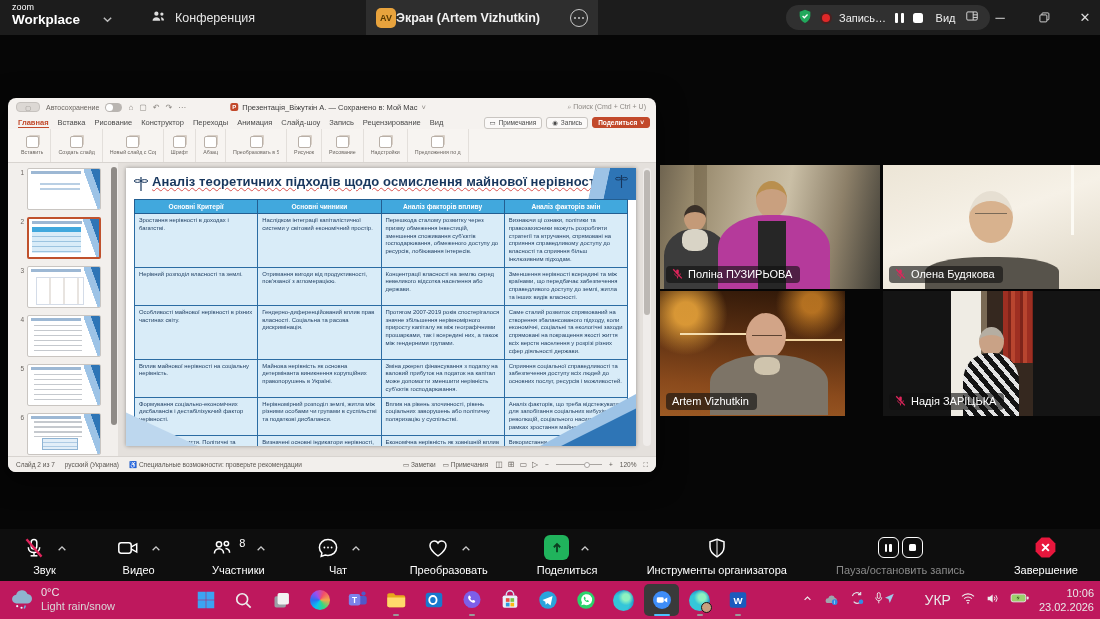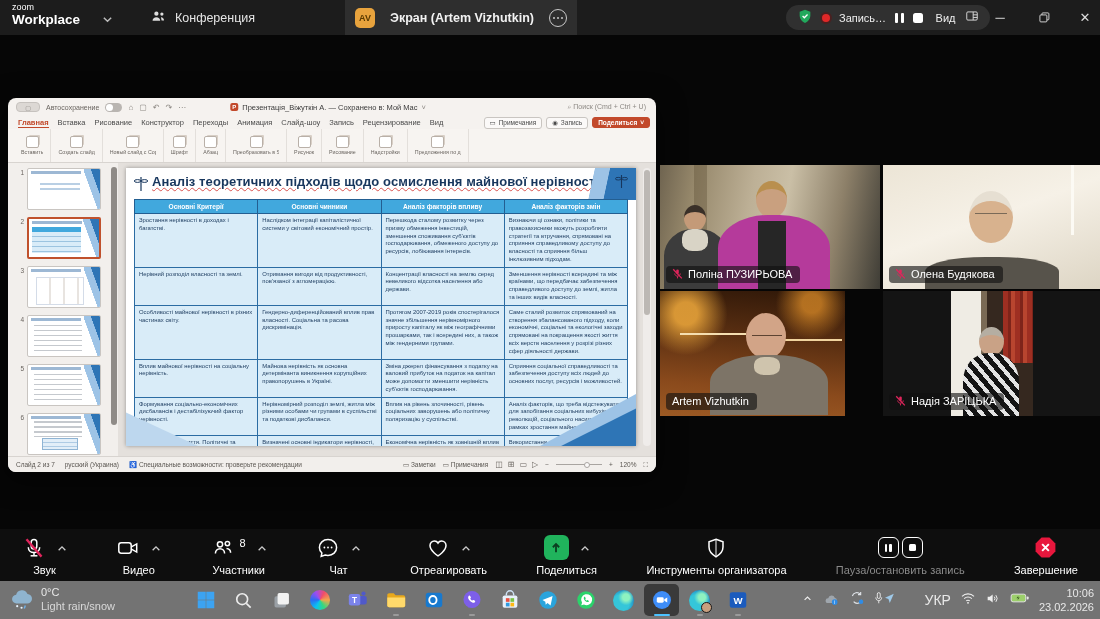--- a/index.html
+++ b/index.html
@@ -8,22 +8,22 @@
             font-family:"Liberation Sans", sans-serif; }
 
   
   .topbar { position:absolute; top:0; left:0; width:1100px; height:35px; background:#1c1c1c; }
   .zlogo { position:absolute; left:12px; top:3px; color:#fff; line-height:1; cursor:default; }
   .zlogo .l1 { font-size:9px; display:block; }
   .zlogo .l2 { font-size:13.5px; font-weight:bold; display:block; margin-top:1px; }
   .zlogo-chev { position:absolute; left:102px; top:11px; }
   .tab-conf { position:absolute; left:150px; top:0; height:35px; display:flex; align-items:center; gap:8px;
               color:#e5e5e5; font-size:12.5px; }
-  .tab-screen { position:absolute; left:345px; top:0; width:232px; height:35px; background:#2e2e2e;
-                display:flex; align-items:center; gap:0; padding:0 10px;text-align:center; }
+  .tab-screen { position:absolute; left:366px; top:0; width:232px; height:35px; background:#2e2e2e;
+                display:flex; align-items:center; gap:0; padding:0 10px; }
   .av-badge { width:20px; height:20px; border-radius:5px; background:#e8a33d; color:#5a3a00;
               font-size:9px; font-weight:bold; display:flex; align-items:center; justify-content:center; }
   .tab-screen .lbl { color:#f2f2f2; font-size:12.5px; flex:1; white-space:nowrap; overflow:hidden;font-weight:bold; }
   .ellipsis-btn { width:18px; height:18px; border:1.5px solid #c9c9c9; border-radius:50%;
                   display:flex; align-items:center; justify-content:center; }
   .ellipsis-btn i { display:flex; gap:2px; }
   .ellipsis-btn i b { width:2px; height:2px; border-radius:50%; background:#c9c9c9; }
   .rec-pill { position:absolute; left:786px; top:5px; height:25px; background:#303030; border-radius:13px;
               display:flex; align-items:center; gap:9px; padding:0 11px; }
   .rec-dot { width:8px; height:8px; border-radius:50%; background:#e02828; box-shadow:0 0 0 2px #4a2020; }
@@ -174,21 +174,21 @@
   .tb-badge { color:#fff; font-size:11px; margin-left:-6px; align-self:flex-start; padding-top:2px; }
   .rc-wrap { display:flex; gap:3px; }
   .rc-btn { width:21px; height:21px; border:1.8px solid #fff; border-radius:6px; display:flex; align-items:center;
             justify-content:center; gap:2px; }
   .rc-btn b.bar { width:2.5px; height:8px; background:#fff; border-radius:1px; }
   .rc-btn b.sq { width:7px; height:7px; background:#fff; border-radius:1.5px; }
   .share-box { width:25px; height:25px; background:#20b35c; border-radius:6px; display:flex; align-items:center;
                justify-content:center; }
 
   
-  .taskbar { position:absolute; top:581px; left:0; width:1100px; height:38px; background:#737373; }
+  .taskbar { position:absolute; top:581px; left:0; width:1100px; height:38px; background:#be185d; }
   .weather { position:absolute; left:8px; top:4px; display:flex; align-items:center; gap:7px; color:#e8e8e8; }
   .weather .wt { line-height:1.25; }
   .weather .wt .t { font-size:11px; display:block; }
   .weather .wt .d { font-size:11px; display:block; color:#d9d9d9; }
   .tk-apps { position:absolute; left:188px; top:3px; display:flex; gap:3px; }
   .tk-app { position:relative; width:35px; height:32px; border-radius:5px; display:flex; align-items:center;
             justify-content:center; }
   .tk-app.active { background:#3a3a3a; }
   .tk-ic { width:24px; height:24px; display:flex; align-items:center; justify-content:center; }
   .tk-run { position:absolute; bottom:0px; left:50%; transform:translateX(-50%); width:6px; height:2.5px;
@@ -640,21 +640,21 @@
         <div class="tb-iconrow">
           <span class="tb-icon">
             <svg width="24" height="24" viewBox="0 0 24 24" fill="none" stroke="#fff" stroke-width="1.5">
               <path d="M12 19.8S4 14.9 4 9.6C4 6.9 6 5 8.4 5c1.5 0 2.9.8 3.6 2 .7-1.2 2.1-2 3.6-2C18 5 20 6.9 20 9.6c0 5.3-8 10.2-8 10.2z"></path>
             </svg>
           </span>
           <span class="tb-chev"><svg width="10" height="9" viewBox="0 0 12 10">
               <path d="M2 7l4-4 4 4" stroke="#ccc" stroke-width="1.6" fill="none"></path>
             </svg></span>
         </div>
-        <div class="tb-label">Отреагировать</div>
+        <div class="tb-label">Преобразовать</div>
       </div>
       <div class="tb-item">
         <div class="tb-iconrow">
           <span class="tb-icon">
             <span class="share-box">
               <svg width="18" height="18" viewBox="0 0 24 24" fill="none" stroke="#0b3d20" stroke-width="2.4">
                 <path d="M12 17.5V7"></path>
                 <path d="M7.8 11L12 6.8 16.2 11"></path>
               </svg>
             </span>

